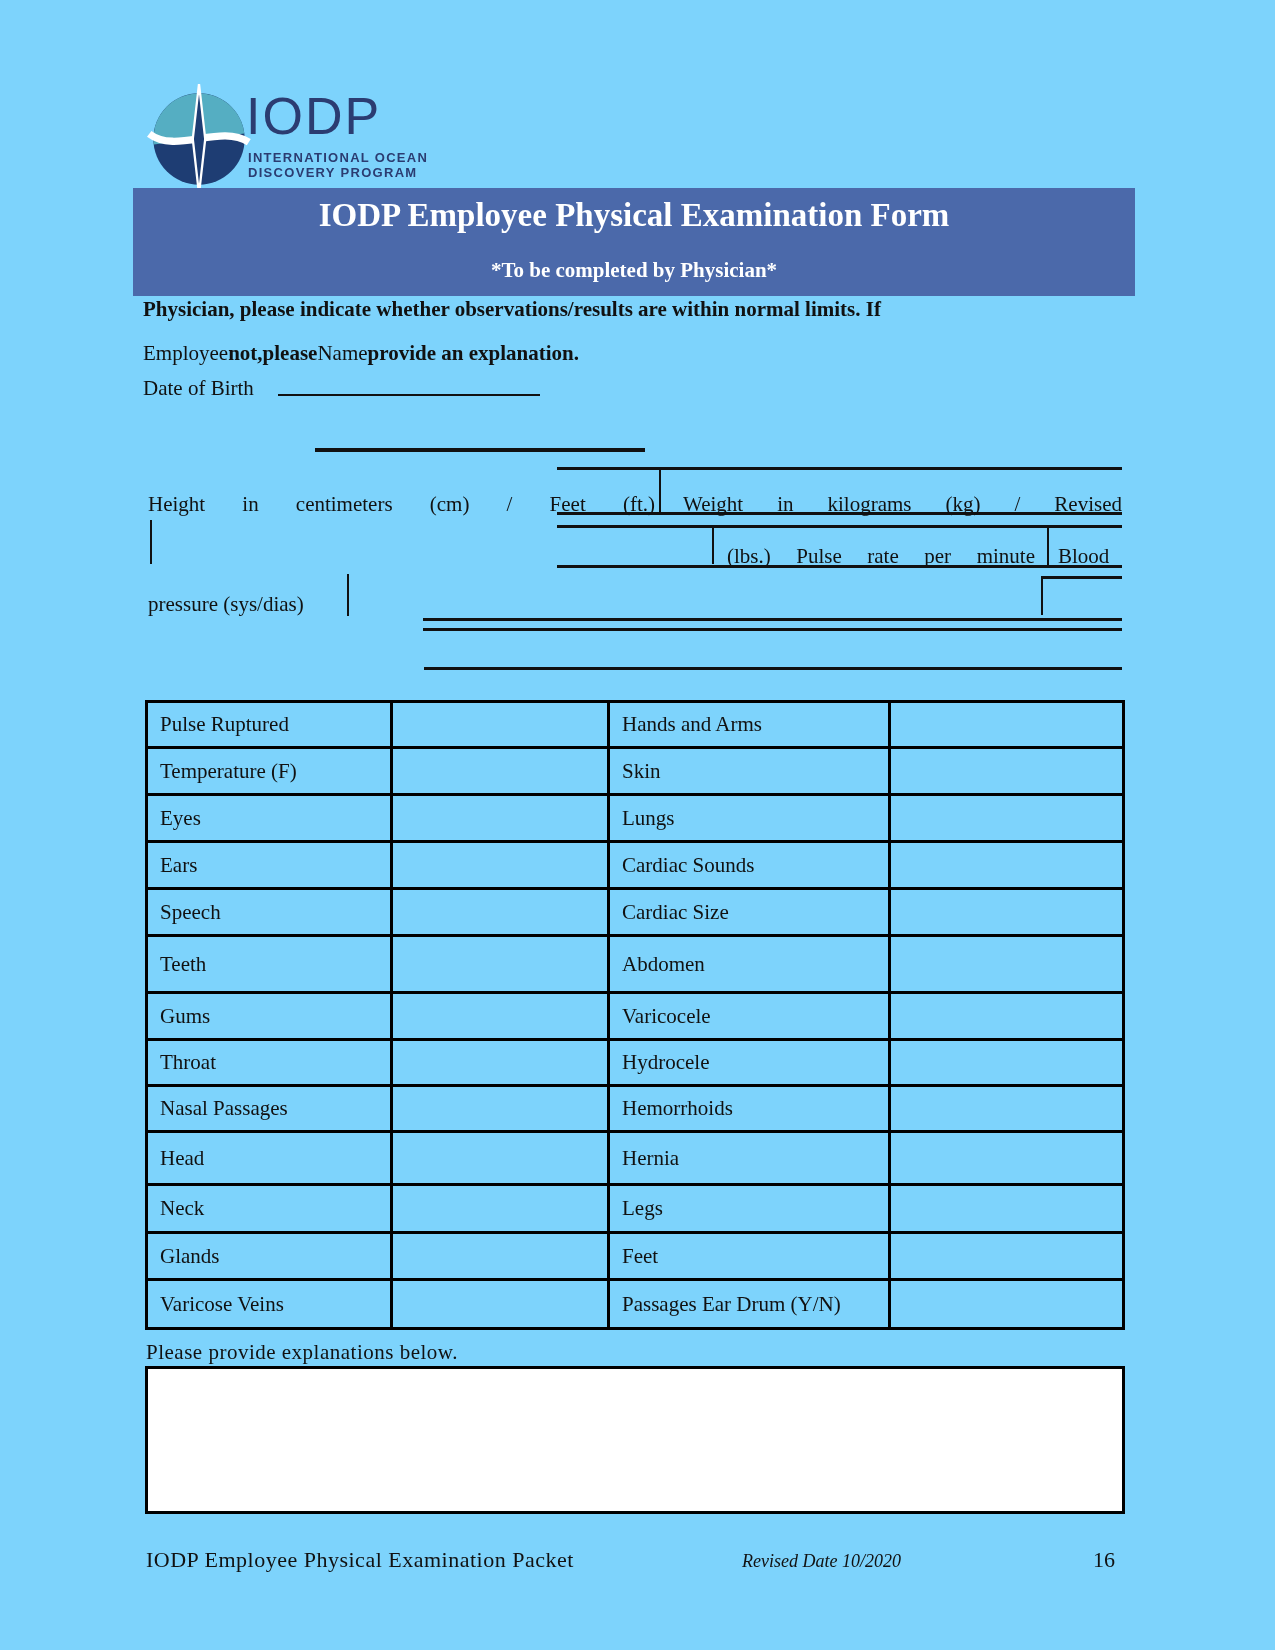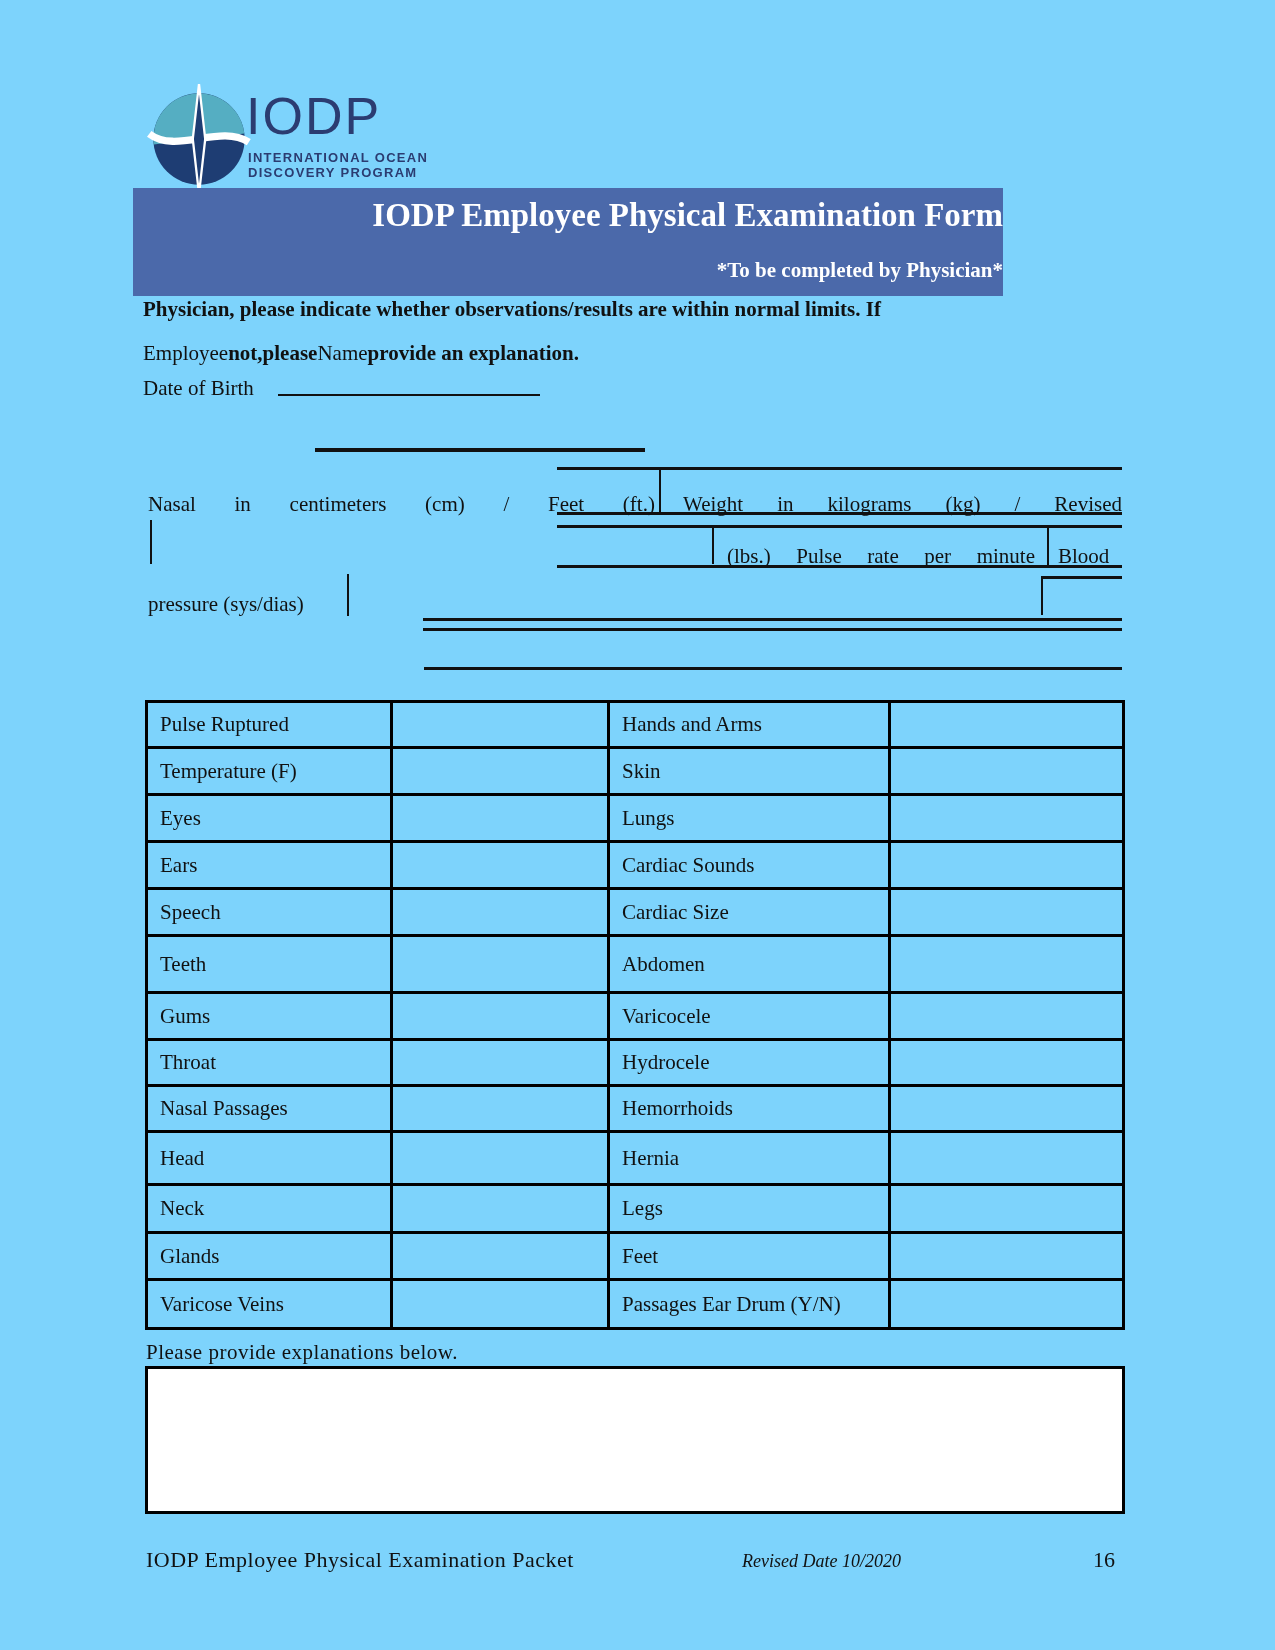--- a/index.html
+++ b/index.html
@@ -7,22 +7,22 @@
         font-family:"Liberation Serif", serif;color:#111;}
   
   .logo-mark{position:absolute;left:147px;top:84px;width:104px;height:110px;}
   .logo-acronym{position:absolute;left:246px;top:90px;font-family:"Liberation Sans",sans-serif;
         font-size:52px;font-weight:400;letter-spacing:2px;color:#2b3c71;line-height:1;}
   .logo-sub{position:absolute;left:248px;font-family:"Liberation Sans",sans-serif;
         font-size:13px;font-weight:bold;letter-spacing:1.3px;color:#2b3c71;line-height:1;}
   .logo-sub1{top:151px;}
   .logo-sub2{top:166px;}
   
-  .banner{position:absolute;left:133px;top:188px;width:870px;height:108px;background:#4b69aa;
-        color:#ffffff;text-align:right;}
+  .banner{position:absolute;left:133px;top:188px;width:1002px;height:108px;background:#4b69aa;
+        color:#ffffff;text-align:center;}
   .banner-title{margin-top:9px;font-size:33px;font-weight:bold;}
   .banner-subtitle{margin-top:24px;font-size:21px;font-weight:bold;}
   
   .intro-l1{position:absolute;left:143px;top:297px;font-size:21px;font-weight:bold;white-space:nowrap;text-align:center;}
   .intro-l2{position:absolute;left:143px;top:341px;font-size:21px;white-space:nowrap;}
   .intro-l2 .b{font-weight:bold;}
   .dob-label{position:absolute;left:143px;top:376px;font-size:21px;}
   
   .line{position:absolute;background:#111;}
   .vbar{position:absolute;background:#111;width:2px;}
@@ -85,21 +85,21 @@
   <div class="line" style="left:424px;top:667px;width:698px;height:3px;"></div>
 
   <div class="vbar" style="left:659px;top:468px;height:45px;"></div>
   <div class="vbar" style="left:712px;top:526px;height:38px;"></div>
   <div class="vbar" style="left:1047px;top:526px;height:42px;"></div>
   <div class="vbar" style="left:1041px;top:577px;height:38px;"></div>
   <div class="vbar" style="left:150px;top:520px;height:44px;"></div>
   <div class="vbar" style="left:347px;top:574px;height:42px;"></div>
 
   <div class="jrow" style="left:148px;top:492px;width:507px;">
-    <span class="word">Nasal</span>
+    <span class="word">Height</span>
     <span class="word">in</span>
     <span class="word">centimeters</span>
     <span class="word">(cm)</span>
     <span class="word">/</span>
     <span class="word">Feet</span>
     <span class="word">(ft.)</span>
   </div>
   <div class="jrow" style="left:683px;top:492px;width:439px;">
     <span class="word">Weight</span>
     <span class="word">in</span>

